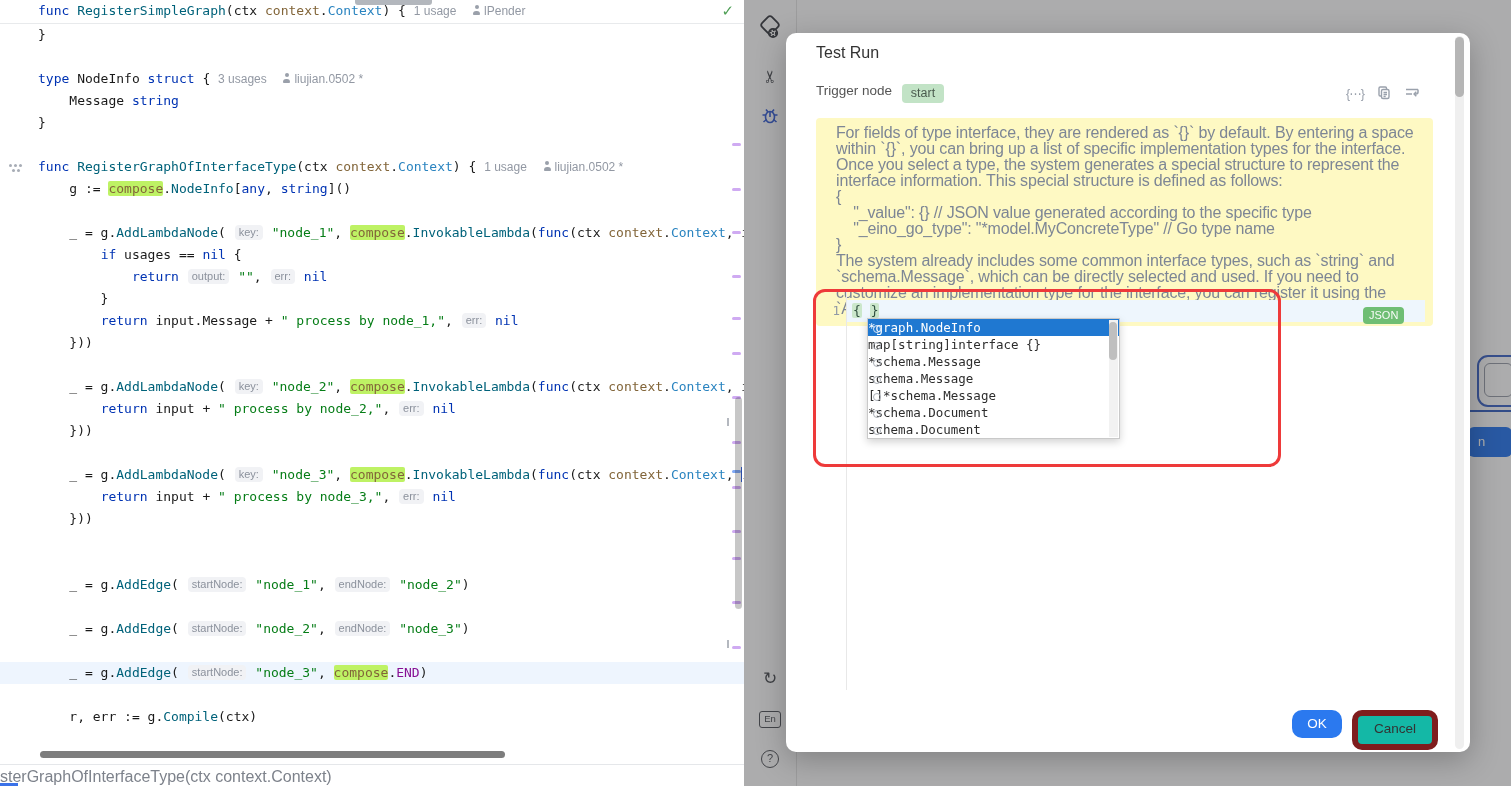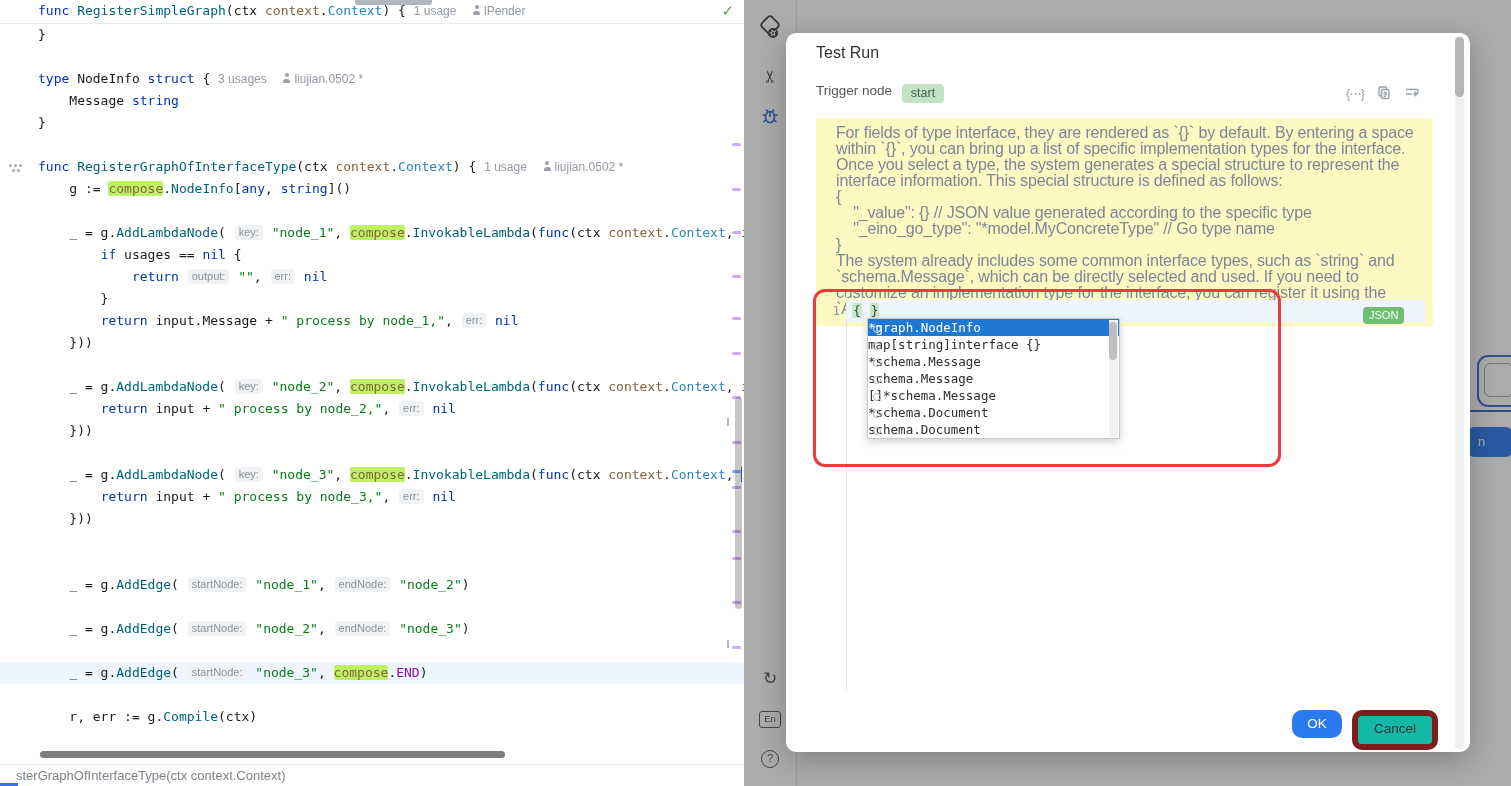--- a/index.html
+++ b/index.html
@@ -34,21 +34,21 @@
   .analysis-check{position:absolute;right:10px;top:2px;font-size:15px;color:#4d9e54;z-index:4;}
   .top-tab-remnant{position:absolute;left:355px;top:0;width:77px;height:5px;background:#b3b7bd;border-radius:0 0 3px 3px;z-index:4;}
   .v-scroll-thumb{position:absolute;left:735px;top:397px;width:7px;height:212px;background:rgba(0,0,0,.22);border-radius:4px;z-index:5;}
   .h-scroll{position:absolute;left:40px;top:751px;width:465px;height:7px;background:#7d7d7d;border-radius:4px;z-index:5;}
   .vcs-mark{position:absolute;left:732px;width:9px;height:3px;border-radius:2px;background:#cfaaf2;z-index:4;}
   .caret-mark{position:absolute;left:732px;width:9px;height:3px;border-radius:2px;background:#7fa8f5;z-index:4;}
   .tick-mark{position:absolute;left:727px;width:2px;height:8px;background:#b4b8bf;z-index:4;}
 
   
   .status-bar{position:absolute;left:0;top:764px;width:744px;height:22px;background:#fff;border-top:1px solid #e5e7ea;}
-  .status-bar .crumb{position:absolute;left:0;top:3px;font-size:13px;color:#7d828b;white-space:nowrap;margin-left:16px;}
+  .status-bar .crumb{position:absolute;left:0;top:3px;font-size:16px;color:#7d828b;white-space:nowrap;}
   .status-blue-strip{position:absolute;left:0;bottom:0;width:18px;height:4px;background:#3b72e8;}
 
   
   .right-panel{position:absolute;left:744px;top:0;width:767px;height:786px;background:#fff;overflow:hidden;}
   .rail{position:absolute;left:0;top:0;width:52px;height:786px;border-right:1px solid #e5e5e5;}
   .rail .ric{position:absolute;left:0;width:52px;text-align:center;color:#4f5257;}
   .panel-title{position:absolute;left:70px;top:21px;font-size:11px;font-weight:700;color:#1f2329;margin-top:40px;}
   .icon-en{display:inline-block;width:20px;height:15px;line-height:14px;border:1.5px solid #55585e;border-radius:3px;
            font-size:9.5px;color:#55585e;text-align:center;}
   .icon-help{display:inline-block;width:16px;height:16px;line-height:15px;border:1.5px solid #55585e;border-radius:50%;

